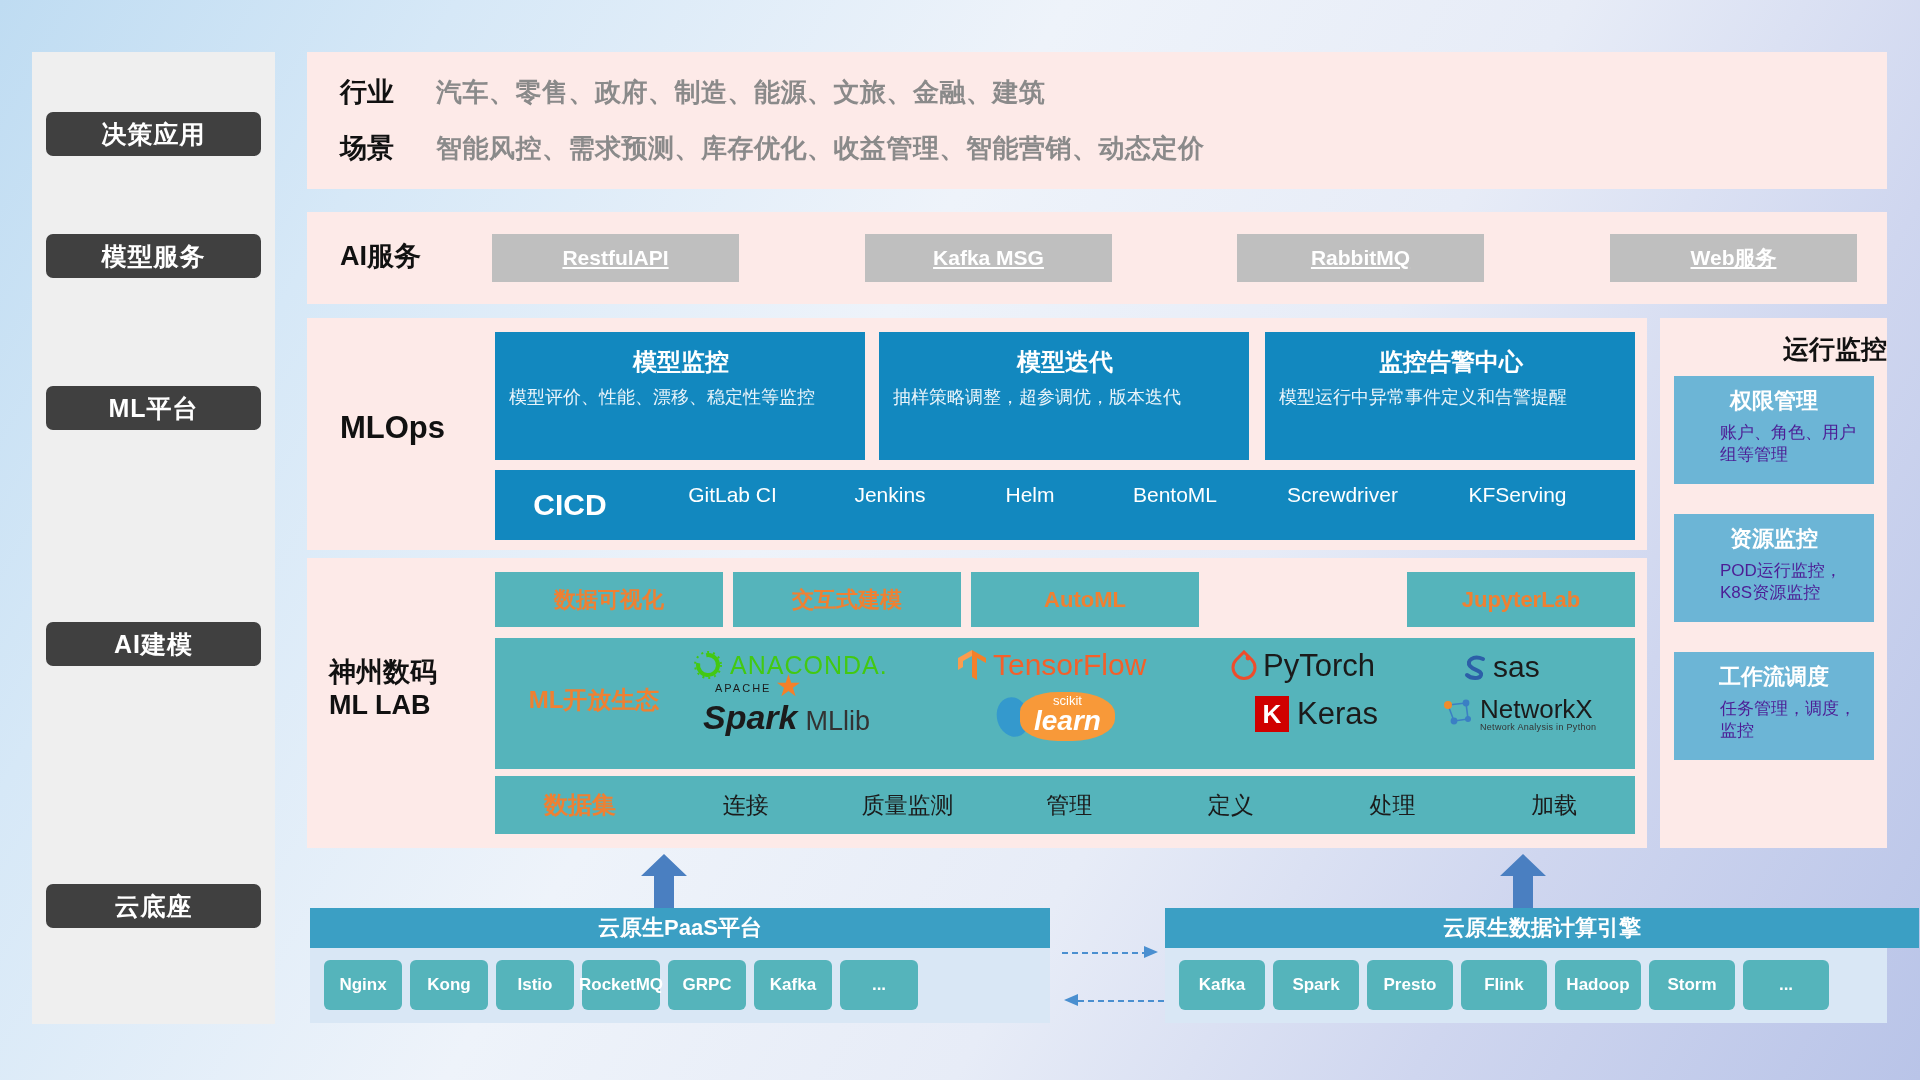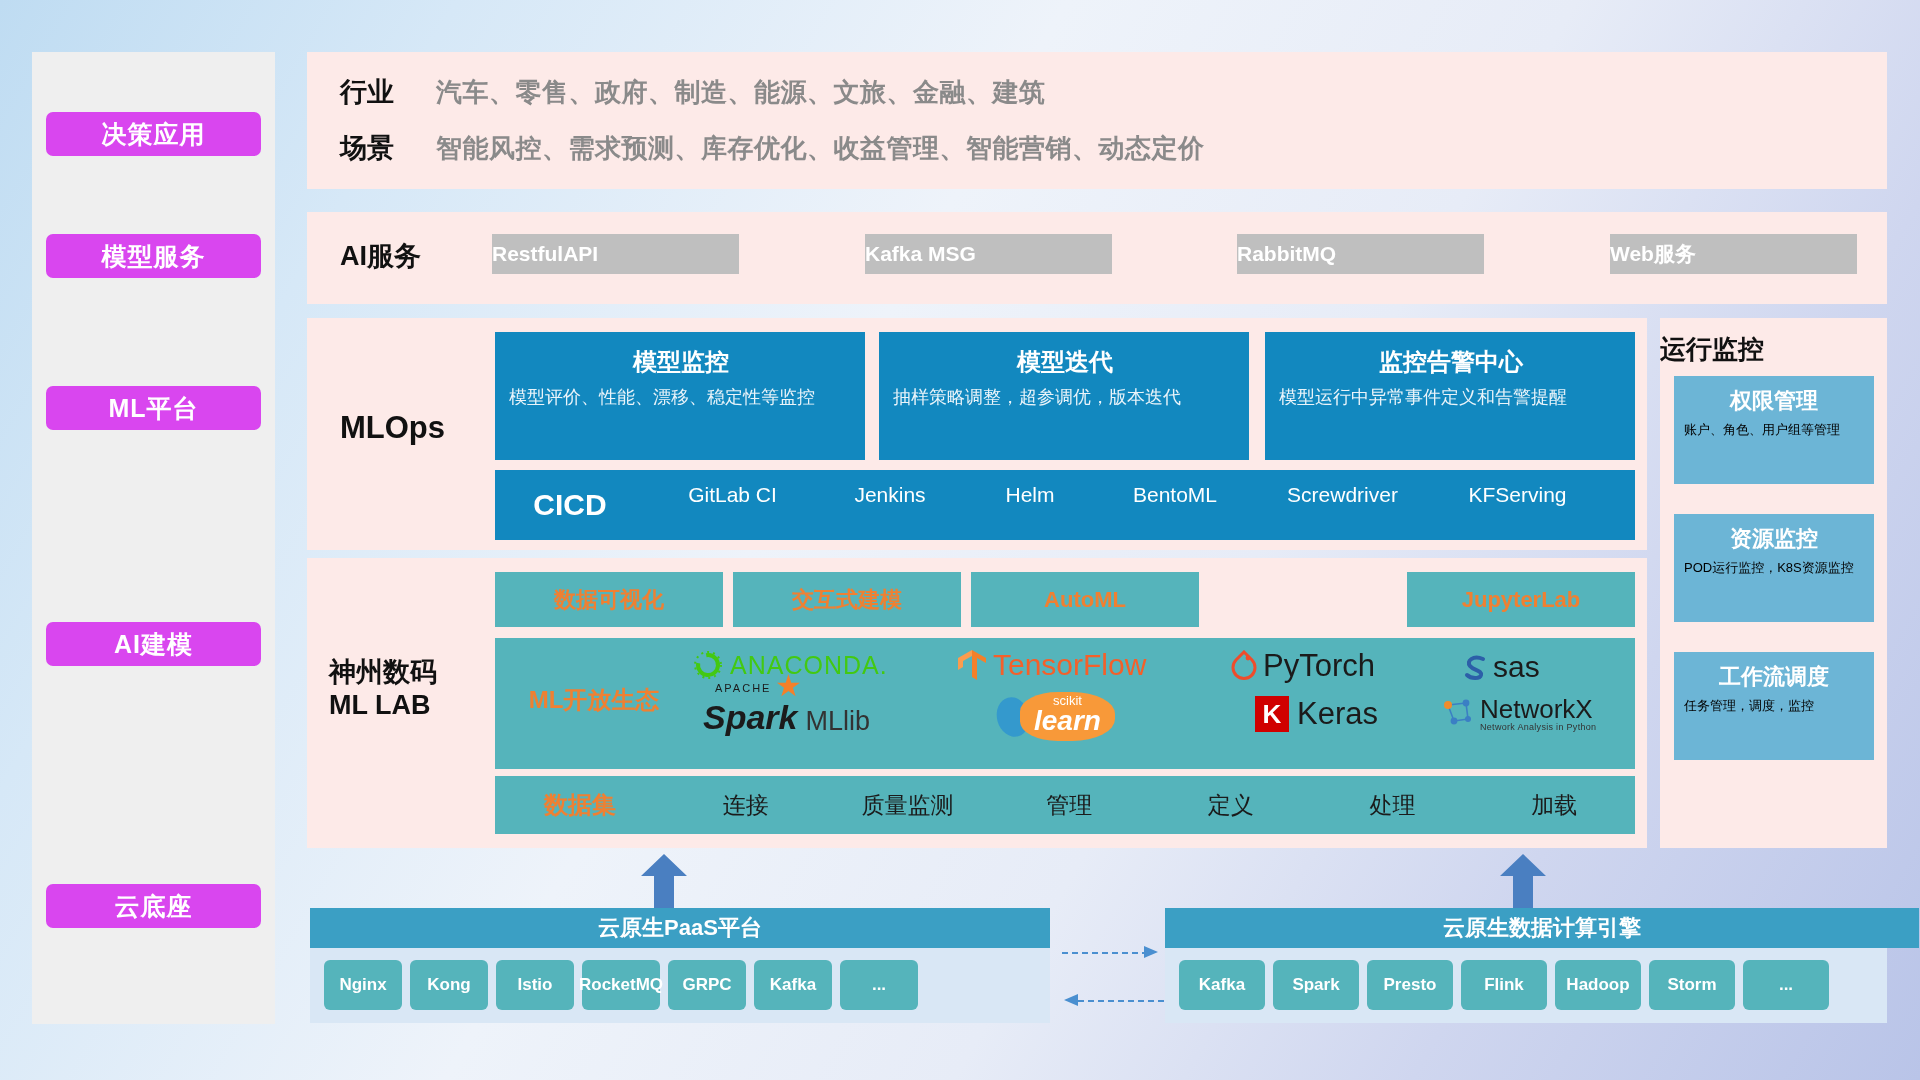--- a/index.html
+++ b/index.html
@@ -12,42 +12,42 @@
   }
   .stage{position:absolute;left:0;top:0;width:1920px;height:1080px;}
 
   
   .rail{
     position:absolute;left:32px;top:52px;width:243px;height:972px;
     background:#efefef;
   }
   .rail-btn{
     position:absolute;left:14px;width:215px;height:44px;
-    background:#d946ef;border-radius:7px;
+    background:#404040;border-radius:7px;
     color:#fff;font-size:25px;font-weight:bold;
     display:flex;align-items:center;justify-content:center;
     letter-spacing:1px;
   }
 
   
   .panel{position:absolute;background:#fdeae8;}
 
   
   #p-apps{left:307px;top:52px;width:1580px;height:137px;}
   .app-line{position:absolute;display:flex;align-items:center;}
   .app-key{font-size:27px;font-weight:bold;color:#111;width:96px;}
   .app-val{font-size:26px;color:#8a8a8a;letter-spacing:.5px;font-weight:bold;}
 
   
   #p-ai{left:307px;top:212px;width:1580px;height:92px;}
   .ai-label{position:absolute;left:33px;top:26px;font-size:27px;font-weight:bold;color:#111;}
   .ai-chip{
-    position:absolute;top:22px;height:40px;background:#bfbfbf;
-    display:flex;align-items:center;justify-content:flex-start;
-    color:#fff;font-size:21px;font-weight:bold;
+    position:absolute;top:22px;height:48px;background:#bfbfbf;
+    display:flex;align-items:center;justify-content:center;
+    color:#fff;font-size:21px;font-weight:bold;text-decoration:underline;
   }
 
   
   #p-mlops{left:307px;top:318px;width:1340px;height:232px;}
   .mlops-label{position:absolute;left:33px;top:92px;font-size:31px;font-weight:bold;color:#111;}
   .ml-card{
     position:absolute;background:#1288bf;color:#fff;
     padding:8px 12px 0 14px;box-sizing:border-box;
   }
   .ml-card .t{font-size:24px;font-weight:bold;text-align:center;margin:6px 0 8px;}
@@ -80,27 +80,27 @@
   }
   .ds{
     position:absolute;left:188px;top:218px;width:1140px;height:58px;
     background:#55b4bb;display:flex;align-items:center;
   }
   .ds .lead{width:170px;text-align:center;font-size:24px;font-weight:bold;color:#ef8032;}
   .ds .item{flex:1;text-align:center;font-size:23px;color:#1b1b1b;}
 
   
   #p-mon{left:1660px;top:318px;width:227px;height:530px;}
-  .mon-title{position:absolute;left:0;right:0;top:14px;text-align:left;font-size:26px;font-weight:bold;color:#111;}
+  .mon-title{position:absolute;left:0;right:0;top:14px;text-align:right;font-size:26px;font-weight:bold;color:#111;}
   .mon-card{
     position:absolute;left:14px;width:200px;background:#6cb5d6;
     box-sizing:border-box;padding:6px 10px 0;
   }
   .mon-card .t{font-size:22px;font-weight:bold;color:#fff;text-align:center;margin:4px 0 6px;}
-  .mon-card .d{font-size:13px;line-height:1.3;color:#000000;}
+  .mon-card .d{font-size:17px;line-height:1.3;color:#4c1d95;margin-left:36px;}
 
   
   .cloudbar{
     position:absolute;height:40px;background:#3b9fc4;color:#fff;
     display:flex;align-items:center;justify-content:center;
     font-size:22px;font-weight:bold;
   }
   .cloudbox{position:absolute;background:#d9e7f5;}
   .cbox-chips{position:absolute;display:flex;gap:8px;align-items:center;}
   .cchip{

